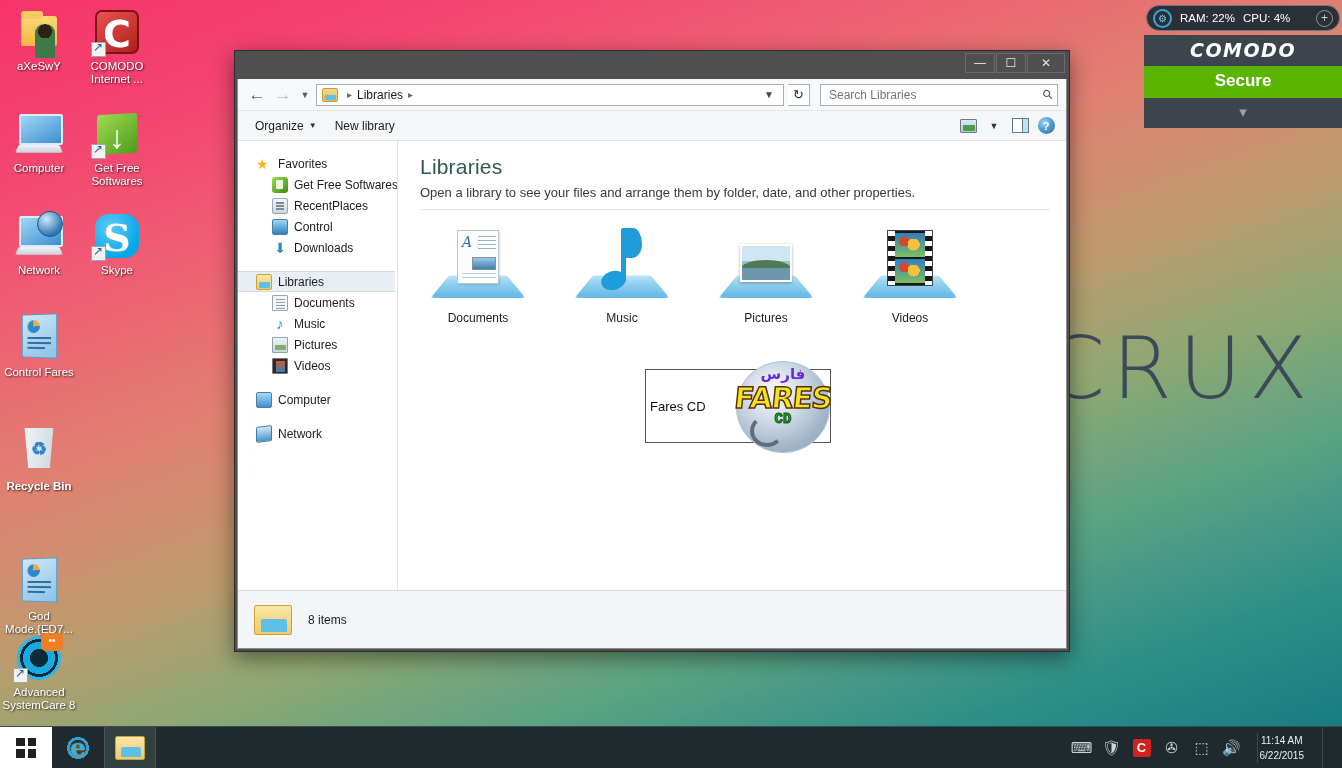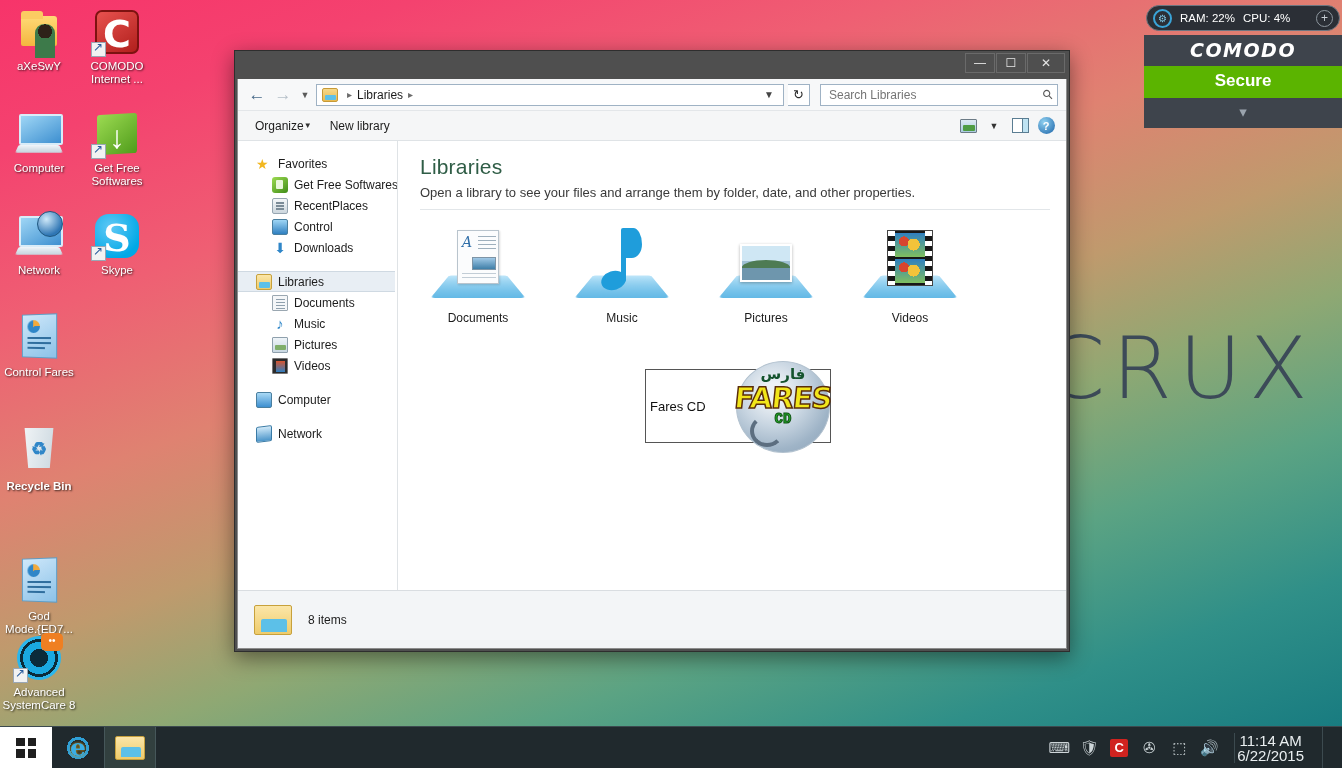--- a/index.html
+++ b/index.html
@@ -284,21 +284,21 @@
     font-family:"Liberation Sans", sans-serif; background:transparent;
   }
   #search-box .mag { font-size:13px; color:#5a5a5a; transform:rotate(-45deg); }
 
   
   #cmd-row {
     height:30px; background:#f5f6f7;
     border-bottom:1px solid #dfe3e6;
     display:flex; align-items:center; padding:0 8px; font-size:12px; color:#1c1c1c;
   }
-  .cmd-item { padding:4px 9px; cursor:default; display:flex; align-items:center; }
+  .cmd-item { padding:4px 9px; cursor:default; display:flex; align-items:center; gap:5px; }
   .cmd-item .caret { font-size:8px; color:#333; }
   .cmd-right { margin-left:auto; display:flex; align-items:center; gap:2px; }
   .cmd-icon {
     width:24px;height:22px; display:flex; align-items:center; justify-content:center; cursor:default;
   }
   .view-ic {
     width:17px;height:14px; border:1px solid #6c7b86;
     background:linear-gradient(#dfeaf2,#a9cbe0);
     position:relative; border-radius:1px;
   }
@@ -431,21 +431,21 @@
     background: radial-gradient(circle at 40% 34%, #eef2f6 0 12%, #c9d6e2 40%, #9fb4c7 70%, #8aa0b5 100%);
     border:1px solid #b3c2cf;
   }
   #fares-logo .swirl {
     position:absolute; left:16px; bottom:6px; width:34px;height:32px;
     border:4px solid #5c6e80; border-radius:50%;
     border-right-color:transparent; border-top-color:transparent;
   }
   #fares-logo .ar {
     position:absolute; top:6px; left:0; width:100%;
-    text-align:center; color:#14532d; font-size:15px; font-weight:bold;
+    text-align:center; color:#6d28d9; font-size:15px; font-weight:bold;
     direction:rtl; font-family:"DejaVu Sans",sans-serif;
   }
   #fares-logo .fares {
     position:absolute; top:22px; left:0; width:100%;
     text-align:center; color:#f2e61a; font-size:29px; font-weight:bold;
     font-family:"DejaVu Sans",sans-serif; letter-spacing:-1px;
     -webkit-text-stroke:1.5px #5a2d0b;
     transform:skewX(-6deg);
   }
   #fares-logo .cd {
@@ -506,21 +506,21 @@
     background:linear-gradient(#fbe6a8,#eecb6b); border:1px solid #c7a13c; border-radius:2px;
   }
   .folder-glyph::after{
     content:""; position:absolute; left:5px; bottom:2px; width:20px;height:10px;
     background:#5cc0e8; border-radius:2px 2px 0 0;
   }
   #tray { margin-left:auto; display:flex; align-items:center; gap:12px; padding-right:10px; }
   .tray-ic { width:18px;height:18px; color:#cdd5d8; font-size:15px; display:flex; align-items:center; justify-content:center; cursor:default; }
   .tray-ic.comodo { background:#d0231f; color:#fff; font-weight:bold; font-size:13px; border-radius:2px; }
   #clock {
-    text-align:center; color:#e9eef0; font-size:15px; line-height:15px;
+    text-align:center; color:#e9eef0; font-size:10px; line-height:15px;
     padding:0 6px 0 2px; border-left:1px solid #3c4a4f; margin-left:4px; cursor:default;
   }
   #show-desktop { width:10px; height:42px; border-left:1px solid #3c4a4f; }
 </style>
 </head>
 <body>
 
 <div id="desktop">
 
   <div id="wallpaper-word">CRUX</div>

